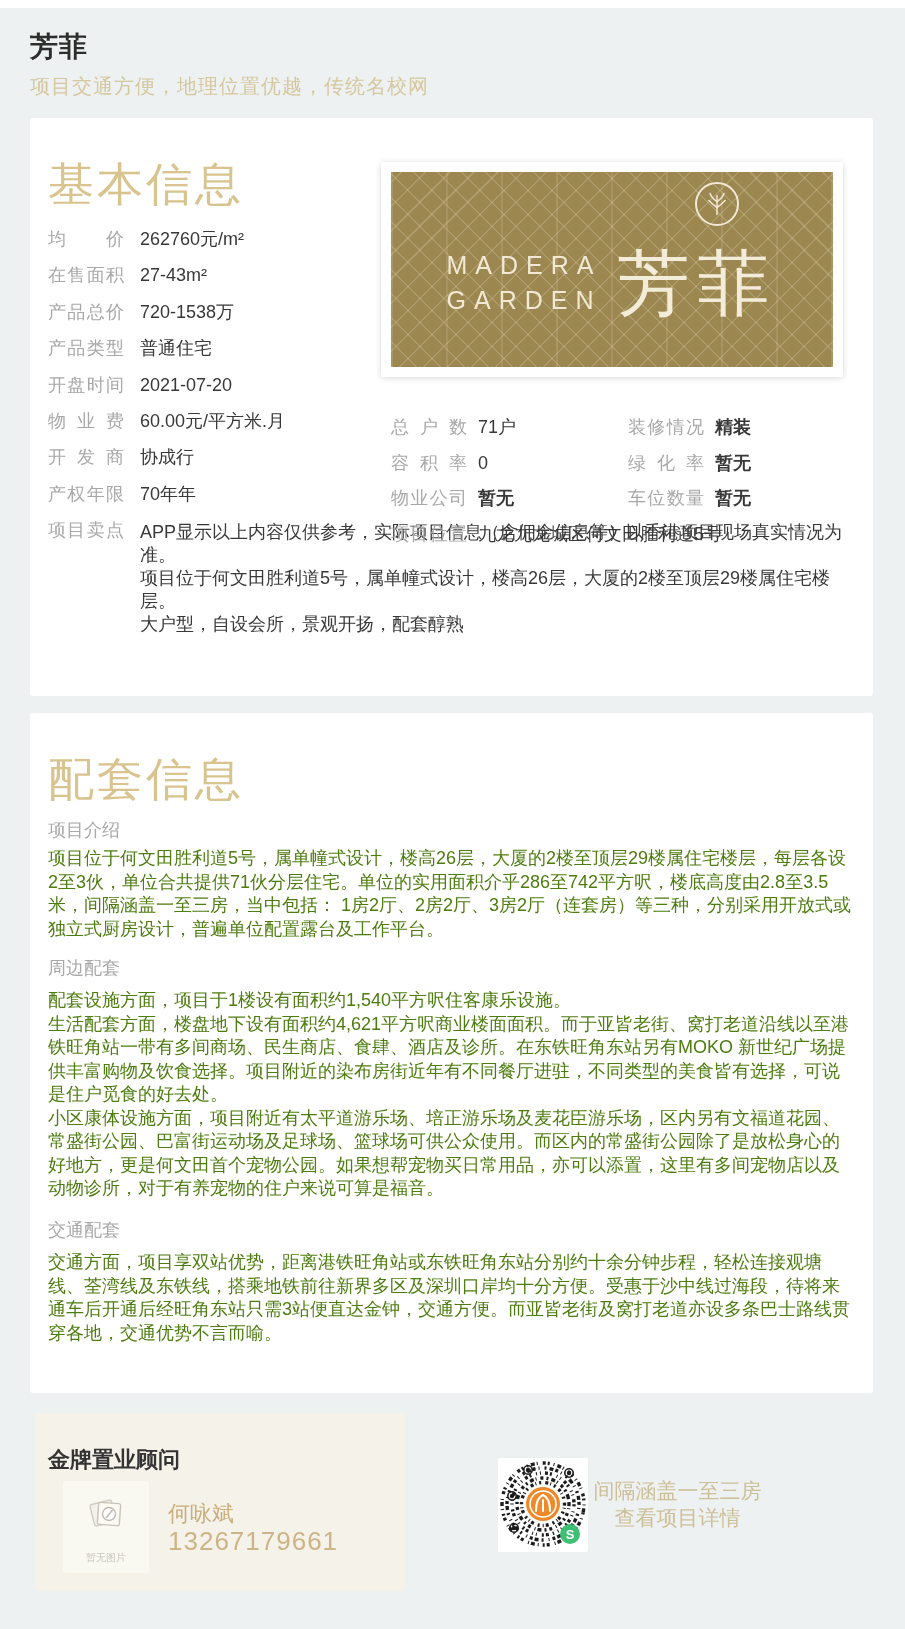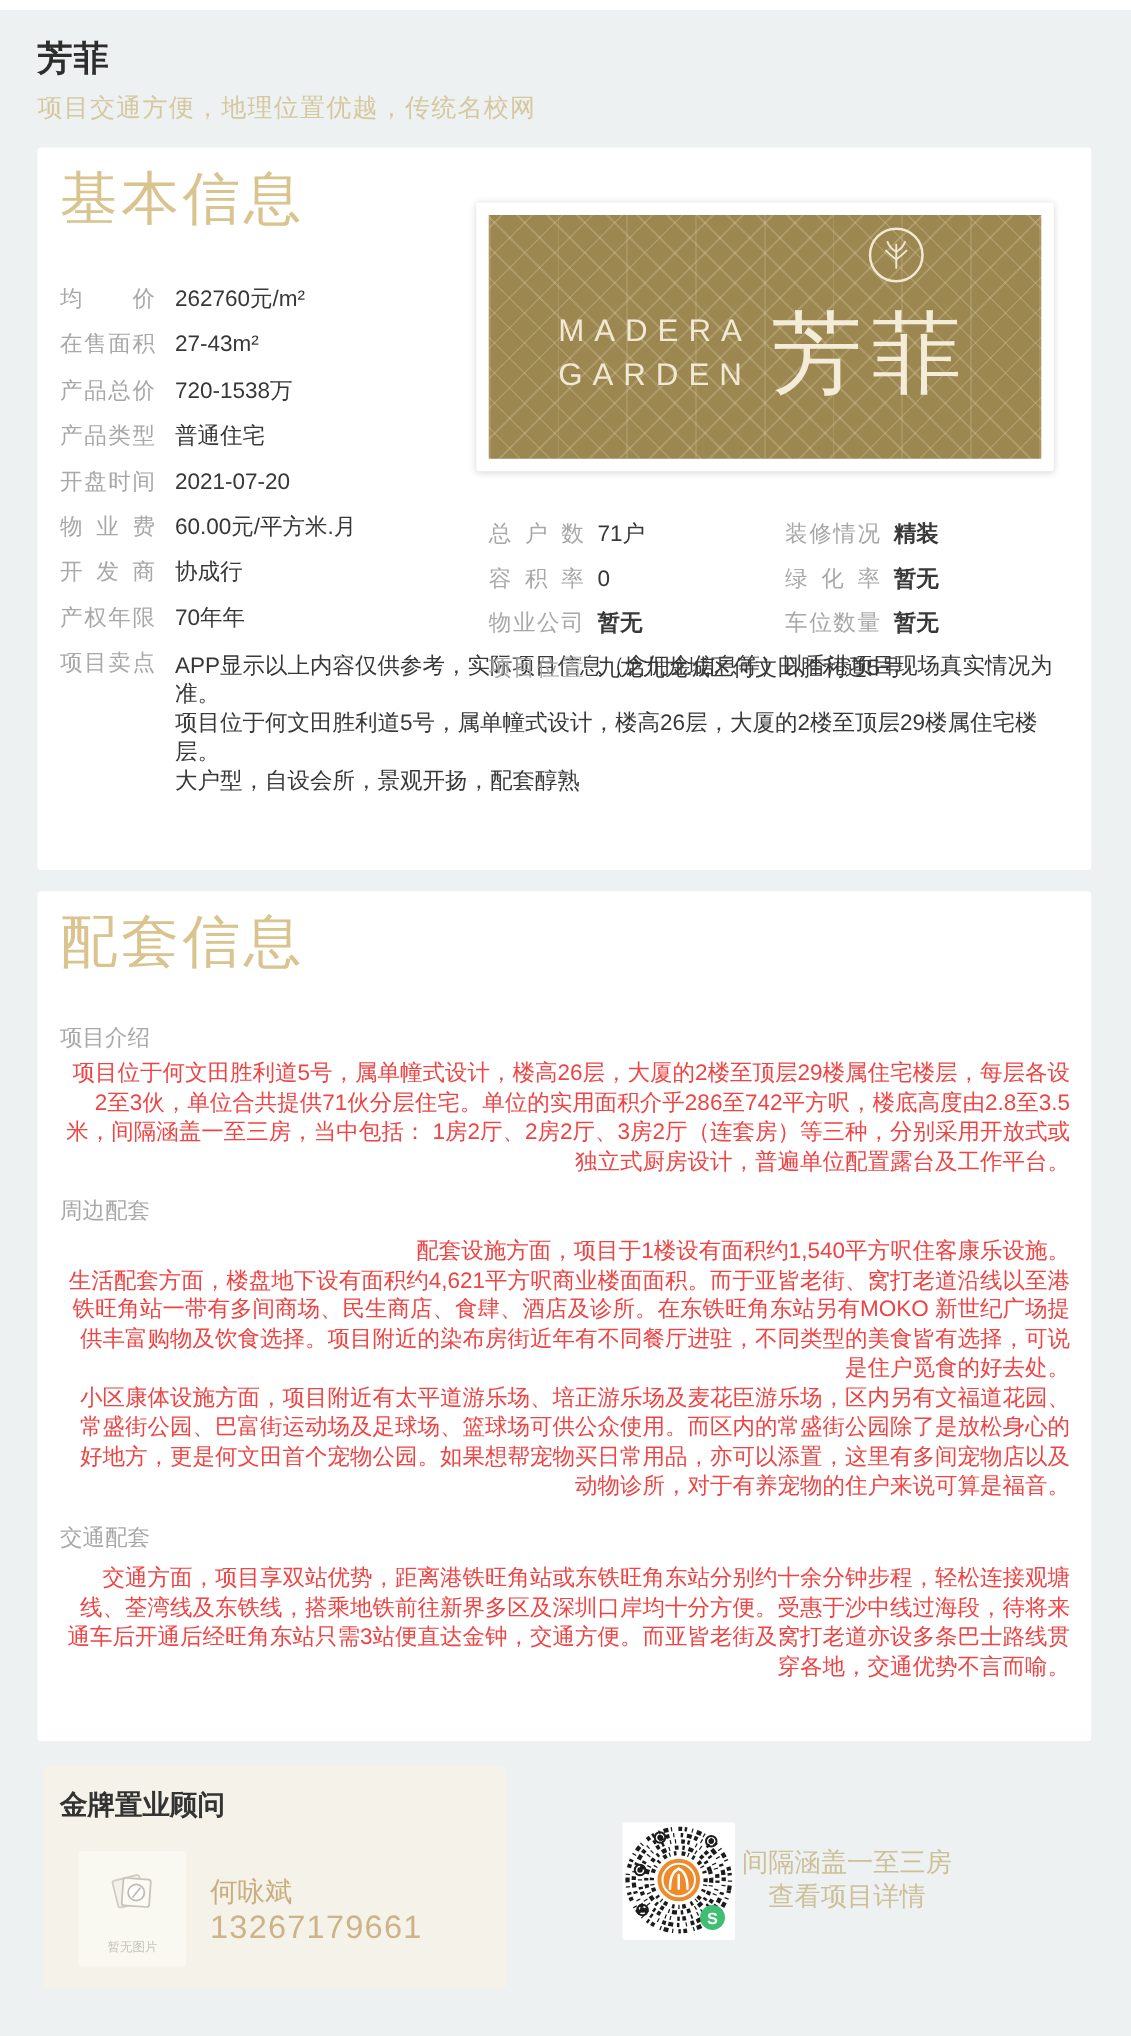--- a/index.html
+++ b/index.html
@@ -9,21 +9,21 @@
     font-family:"Liberation Sans",sans-serif;
     color:#383838;overflow:hidden;
   }
   .top-strip{position:absolute;left:0;top:0;width:905px;height:8px;background:#ffffff;}
   .page-title{position:absolute;left:30px;top:28px;font-size:28px;font-weight:700;color:#2d2d2d;letter-spacing:1px;}
   .page-subtitle{position:absolute;left:30px;top:73px;font-size:20px;color:#d5c79e;letter-spacing:1px;}
 
   .card{position:absolute;left:30px;width:843px;background:#ffffff;border-radius:3px;}
   .card1{top:118px;height:578px;}
   .card2{top:713px;height:680px;}
-  .section-title{position:absolute;left:18px;top:10px;font-size:46px;color:#d9c48f;letter-spacing:3px;font-weight:500;}
+  .section-title{position:absolute;left:18px;top:36px;font-size:46px;color:#d9c48f;letter-spacing:3px;font-weight:500;}
 
   
   .fields{position:absolute;left:18px;top:112px;width:330px;}
   .frow{display:flex;align-items:flex-start;height:36.4px;font-size:18px;line-height:19px;}
   .frow-sp{display:flex;align-items:flex-start;font-size:18px;line-height:19px;width:810px;}
   .flabel{width:76px;min-width:76px;color:#a8a8a8;text-align:justify;text-align-last:justify;margin-right:16px;}
   .fvalue{color:#383838;white-space:nowrap;}
   .sp-value{width:728px;line-height:22.5px;color:#383838;}
   .sp-value div{margin-bottom:1px;}
 
@@ -54,25 +54,25 @@
   }
   .logo-en{color:#f1e9d4;font-size:25px;letter-spacing:8px;line-height:1.4;text-align:center;margin-top:26px;}
   .logo-cn{font-size:72px;color:#f3ecd8;font-weight:300;letter-spacing:8px;line-height:1;margin-left:16px;margin-top:26px;}
   .logo-emblem{
     position:absolute;top:10px;right:94px;width:44px;height:44px;border:2px solid #f1e9d4;border-radius:50%;
     display:flex;align-items:center;justify-content:center;box-sizing:border-box;
   }
 
   
   .sub-heading{position:absolute;left:18px;font-size:18px;color:#a8a8a8;}
-  .para-block{position:absolute;left:18px;width:808px;font-size:18px;line-height:23.5px;color:#ef4444;text-align:right;}
+  .para-block{position:absolute;left:18px;width:808px;font-size:18px;line-height:23.5px;color:#4d7c0f;}
 
   
   .consultant{position:absolute;left:35px;top:1413px;width:370px;height:178px;background:#f4f2e9;border-radius:4px;}
-  .consultant-title{position:absolute;left:13px;top:16px;font-size:22px;font-weight:700;color:#333333;}
+  .consultant-title{position:absolute;left:13px;top:32px;font-size:22px;font-weight:700;color:#333333;}
   .photo-box{position:absolute;left:28px;top:68px;width:86px;height:92px;background:#faf9f1;border-radius:3px;}
   .photo-icon{position:absolute;left:21px;top:14px;}
   .photo-text{position:absolute;left:0;bottom:8px;width:86px;text-align:center;font-size:10px;color:#c6c5bb;}
   .agent-name{position:absolute;left:133px;top:86px;font-size:22px;color:#c9ad7c;}
   .agent-phone{position:absolute;left:133px;top:113px;font-size:26px;color:#cdb488;letter-spacing:1px;}
 
   .qr-box{position:absolute;left:498px;top:1458px;width:90px;height:94px;background:#ffffff;border-radius:2px;}
   .qr-caption{position:absolute;left:590px;top:1477px;width:175px;text-align:center;font-size:21px;color:#cdbf98;line-height:27px;}
 </style>
 </head>

